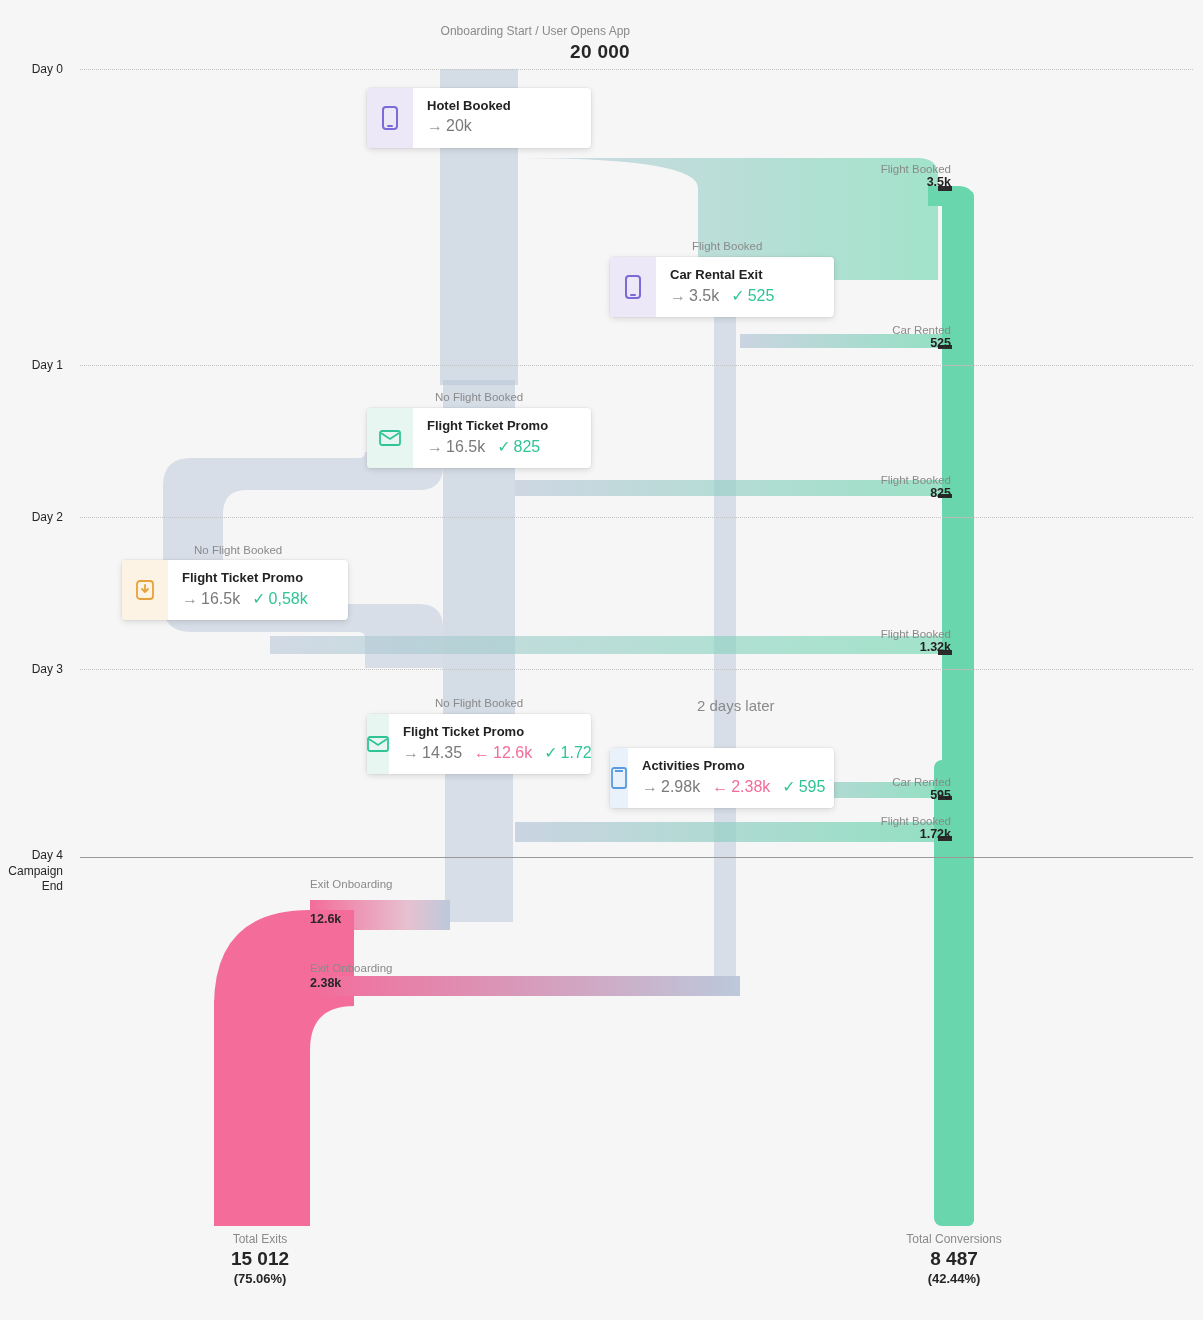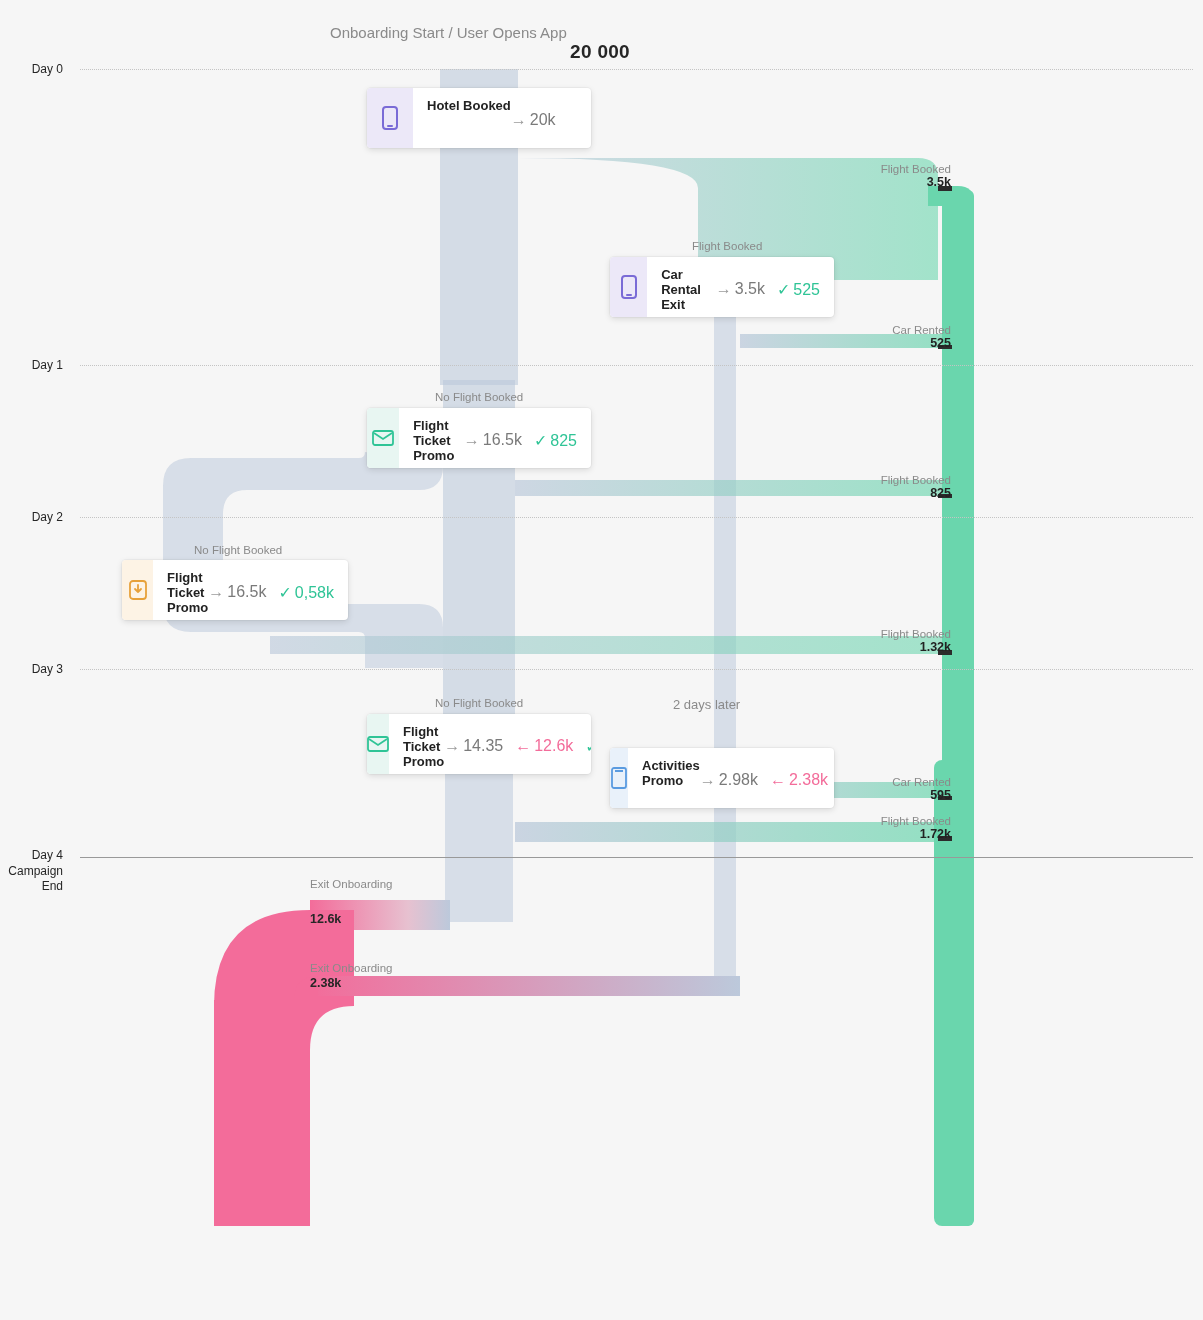--- a/index.html
+++ b/index.html
@@ -2,26 +2,26 @@
 <html><head>
 <meta charset="utf-8">
 <style>
   * { box-sizing: border-box; margin: 0; padding: 0; }
   body { font-family: -apple-system, BlinkMacSystemFont, "Segoe UI", Helvetica, Arial, sans-serif; background: #f6f6f6; color: #262626; }
   .stage { position: relative; width: 1203px; height: 1320px; overflow: hidden; }
   .day-label { position: absolute; right: 1140px; font-size: 12px; color: #262626; text-align: right; width: 90px; line-height: 1.3; }
   .day-line { position: absolute; left: 80px; right: 10px; border-top: 1px dotted #c4c4c4; height: 0; }
   .day-line.solid { border-top: 1px solid #999; }
 
-  .header-sub { position: absolute; text-align: left; font-size: 15px; color: #8a8a8a; width: 300px; }
+  .header-sub { position: absolute; text-align: right; font-size: 12px; color: #8a8a8a; width: 300px; }
   .header-num { position: absolute; text-align: right; font-size: 19px; font-weight: 700; width: 300px; letter-spacing: .3px; }
 
   .card { position: absolute; background: #fff; border-radius: 4px; box-shadow: 0 2px 6px rgba(0,0,0,.12), 0 0 0 1px rgba(0,0,0,.03); display: flex; overflow: hidden; }
   .card .iconbox { width: 46px; display: flex; align-items: center; justify-content: center; }
-  .card .body { padding: 10px 14px 10px 14px; display: flex; flex-direction: row; justify-content: flex-end; }
+  .card .body { padding: 10px 14px 10px 14px; display: flex; flex-direction: column; justify-content: flex-start; }
   .card .title { font-size: 13px; font-weight: 600; color: #222; }
   .card .metrics { display: flex; gap: 12px; align-items: center; margin-top: 4px; font-size: 16px; }
   .m-arrow::before { content: "→"; color:#9a9a9a; margin-right:3px; }
   .m-arrow { color:#7a7a7a; }
   .m-check::before { content: "✓"; margin-right:3px; }
   .m-check { color:#2fc496; }
   .m-back::before { content: "←"; margin-right:3px; }
   .m-back { color:#f36c9a; }
 
   .ic-purple { background:#ece8f8; }
@@ -204,21 +204,21 @@
     <div class="body">
       <div class="title">Flight Ticket Promo</div>
       <div class="metrics">
         <span class="m-arrow">14.35</span>
         <span class="m-back">12.6k</span>
         <span class="m-check">1.72k</span>
       </div>
     </div>
   </div>
 
-  <div style="position:absolute; left:673px; top:697px; font-size:13px; color:#8a8a8a;">2 days later</div>
+  <div style="position:absolute; left:697px; top:697px; font-size:15px; color:#8a8a8a;">2 days later</div>
   <div class="card" style="left:610px; top:748px; width:224px; height:60px;">
     <div class="iconbox ic-blue">
       <svg width="18" height="24" viewBox="0 0 18 24">
           <rect x="2" y="2" width="14" height="20" rx="2" fill="none" stroke="#5a9be0" stroke-width="1.8"></rect>
           <line x1="5" y1="5" x2="13" y2="5" stroke="#5a9be0" stroke-width="1.8"></line>
         </svg>
     </div>
     <div class="body">
       <div class="title">Activities Promo</div>
       <div class="metrics">
@@ -256,14 +256,24 @@
 
   <div class="exit-left" style="top:878px;">
     <div class="lbl">Exit Onboarding</div>
     <div class="val" style="margin-top:22px;">12.6k</div>
   </div>
   <div class="exit-left" style="top:962px;">
     <div class="lbl">Exit Onboarding</div>
     <div class="val" style="margin-top:2px;">2.38k</div>
   </div>
 
+  <div class="footer-block" style="left:150px; top:1232px;">
+    <div class="t1">Total Exits</div>
+    <div class="t2">15 012</div>
+    <div class="t3">(75.06%)</div>
+  </div>
+  <div class="footer-block" style="left:844px; top:1232px;">
+    <div class="t1">Total Conversions</div>
+    <div class="t2">8 487</div>
+    <div class="t3">(42.44%)</div>
+  </div>
 
 </div>
 
 </body></html>

